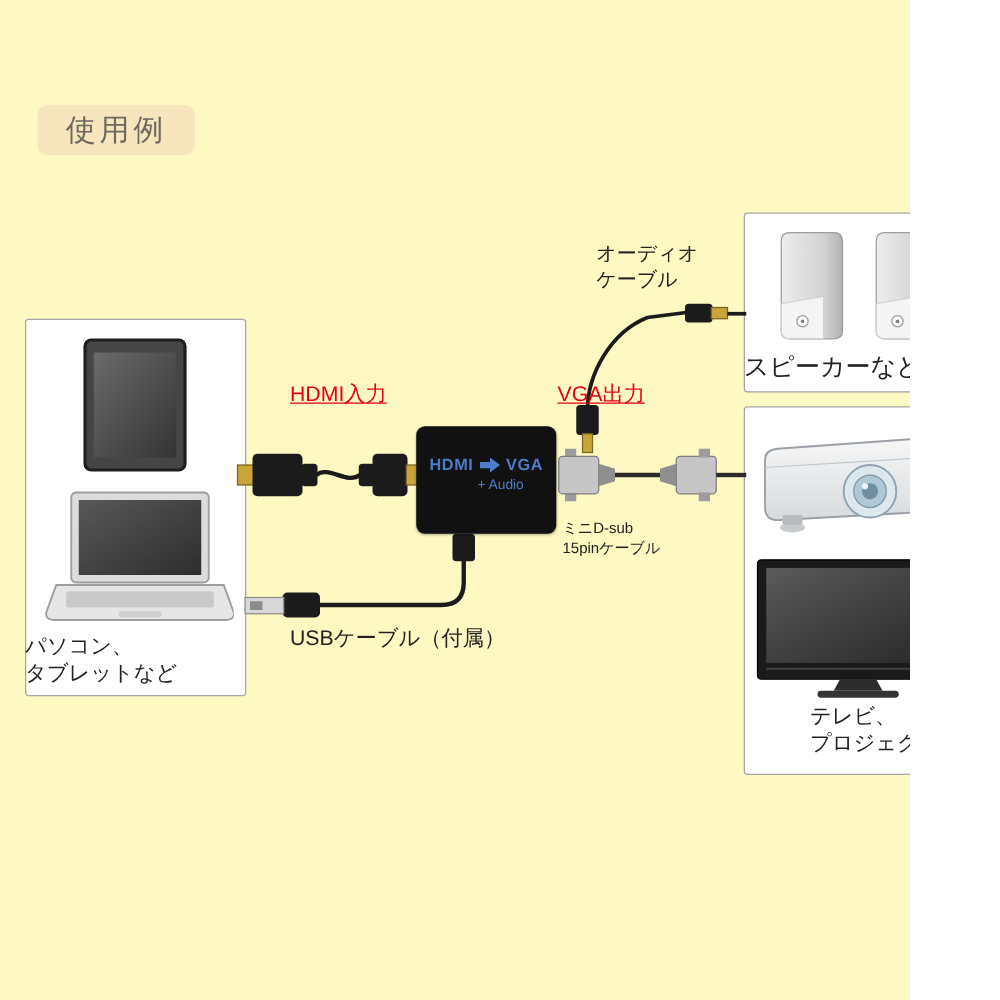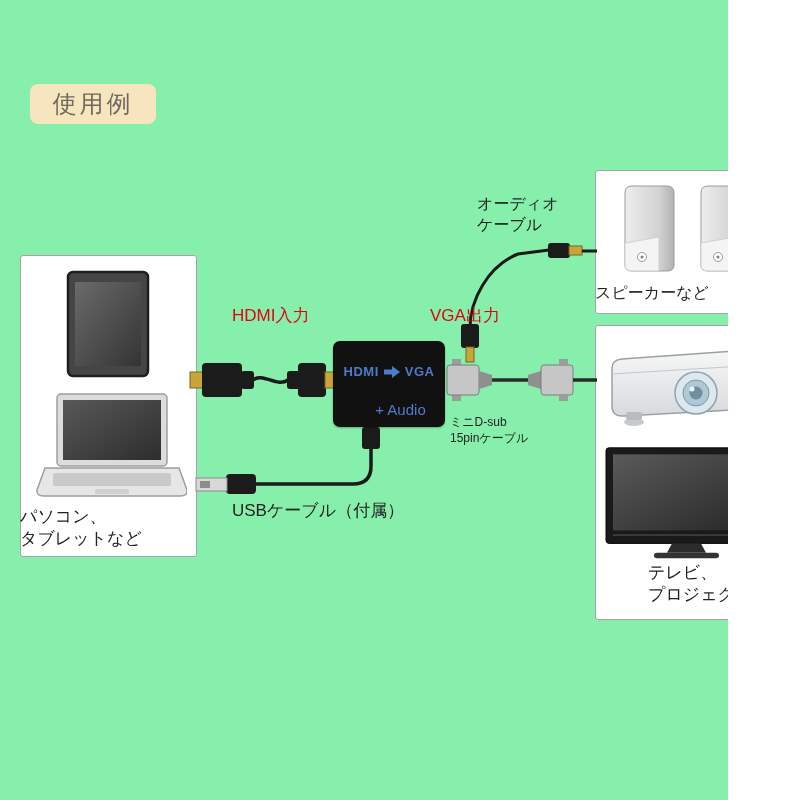--- a/index.html
+++ b/index.html
@@ -1,17 +1,17 @@
 <!DOCTYPE html>
 <html><head>
 <meta charset="utf-8">
 <style>
   html,body { margin:0; padding:0; background:#fff; }
   .canvas {
-    position:relative; width:728px; height:800px; background:#86efac;
+    position:relative; width:728px; height:800px; background:#fef9c3;
     font-family:"Liberation Sans","DejaVu Sans",sans-serif; overflow:hidden;
   }
   .badge {
     position:absolute; left:30px; top:84px; width:126px; height:40px;
     background:#f7e5bd; border-radius:8px;
     display:flex; align-items:center; justify-content:center;
     font-size:24px; color:#6f6a60; letter-spacing:3px;
   }
   .device-box {
     position:absolute; background:#ffffff;
@@ -28,44 +28,43 @@
   .svg-projector { left:602px; top:338px; width:168px; height:98px; }
   .svg-tv        { left:604px; top:446px; width:165px; height:115px; }
 
   .overlay { position:absolute; left:0; top:0; width:800px; height:800px; pointer-events:none; }
 
   .label {
     position:absolute; color:#222222; font-size:17px; line-height:1.3;
     white-space:pre-line;
   }
   .center { }
-  .red { color:#e60012; }
+  .red { color:#e60012;text-decoration:underline; }
 
   .lbl-hdmi-input { left:232px; top:305px; width:110px; }
   .lbl-hdmi-cable { left:200px; top:333px; width:135px; }
-  .lbl-vga-output { left:430px; top:305px; width:100px; }
+  .lbl-vga-output { left:446px; top:305px; width:100px; }
   .lbl-audio      { left:477px; top:194px; width:90px;  font-size:16px; }
   .lbl-dsub       { left:450px; top:415px; width:140px; font-size:12px; }
   .lbl-usb        { left:232px; top:500px; width:175px; }
   .lbl-pc         { left:20px;  top:506px; width:175px; }
-  .lbl-speakers   { left:595px; top:283px; width:180px; font-size:16px; }
+  .lbl-speakers   { left:595px; top:283px; width:180px; font-size:20px;font-family:Liberation Mono, monospace; }
   .lbl-tv         { left:608px; top:562px; width:165px;margin-left:40px; }
 
   .converter {
     position:absolute; left:333px; top:341px; width:112px; height:86px;
     background:#111111; border-radius:7px; box-sizing:border-box;
     display:flex; flex-direction:column; align-items:center; padding-top:23px;
     box-shadow:0 1px 2px rgba(0,0,0,0.3);
-    gap:19px;
   }
   .conv-row {
     display:flex; align-items:center; gap:5px;
     color:#4d7cc9; font-size:13px; font-weight:bold; letter-spacing:0.5px;
   }
-  .conv-audio { color:#4d7cc9; font-size:15px; margin-top:3px;margin-left:23px; }
+  .conv-audio { color:#4d7cc9; font-size:11px; margin-top:3px;margin-left:23px; }
 </style>
 </head>
 <body>
 
 <div class="canvas">
 
   <div class="badge">
     <span>使用例</span>
   </div>
 

